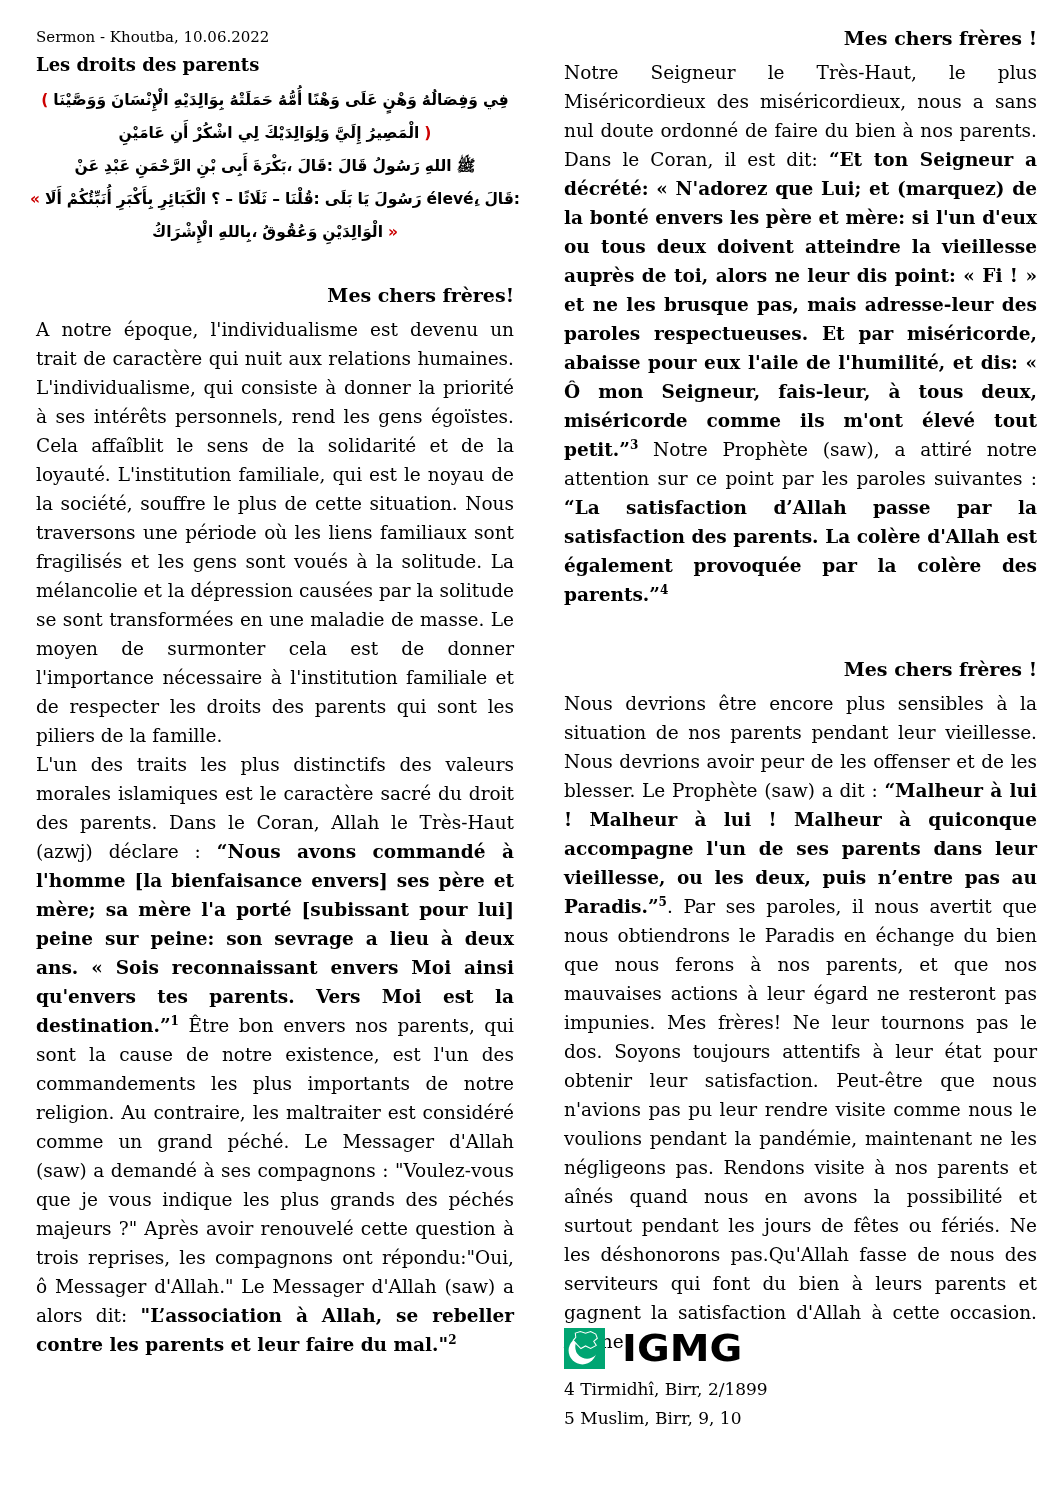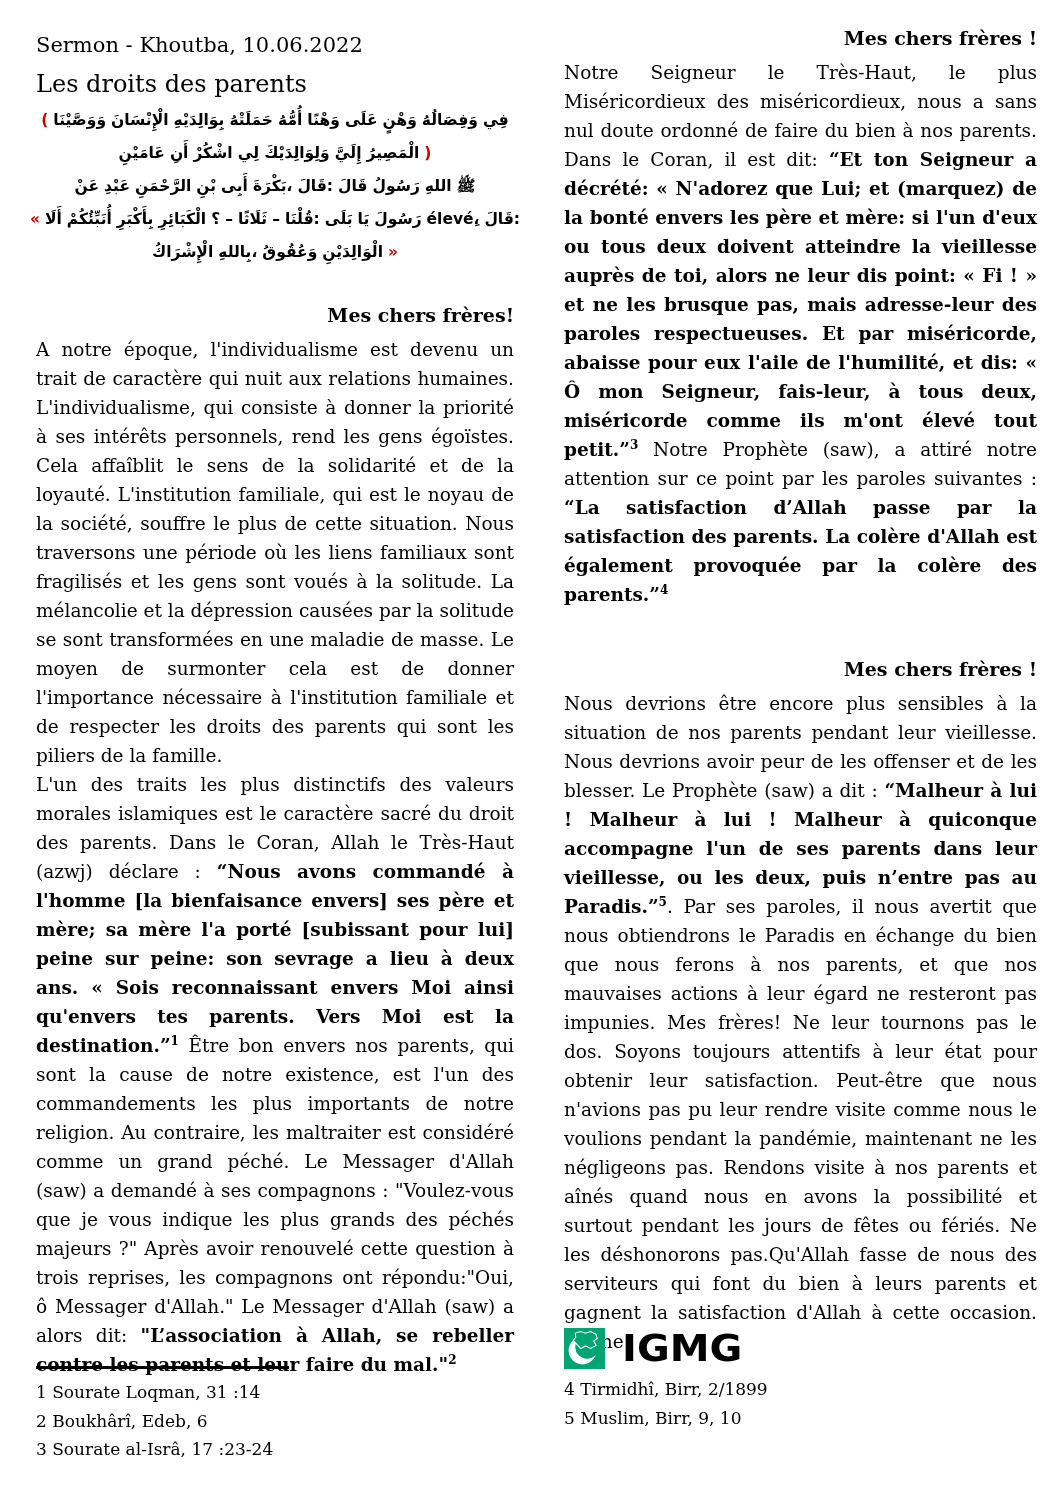--- a/index.html
+++ b/index.html
@@ -3,22 +3,22 @@
 <meta charset="utf-8">
 <style>
   html,body { margin:0; padding:0; background:#ffffff; }
   body { width:1058px; height:1497px; font-family:"DejaVu Serif", serif; color:#000; }
   .page { position:relative; width:1058px; height:1497px; background:#fff; overflow:hidden; }
   .col { position:absolute; top:0; }
   .col-left  { left:36px;  width:478px; }
   .col-right { left:564px; width:473px; }
   .col-inner { padding-top:24px; }
 
-  .doc-header { font-size:21px; line-height:27px;margin-top:8px; }
-  .doc-title  { font-size:24px; line-height:27px; font-weight:normal;margin-top:12px; }
+  .doc-header { font-size:15px; line-height:27px; }
+  .doc-title  { font-size:18px; line-height:27px; font-weight:bold; }
 
   .ar { margin-top:6px; font-family:"DejaVu Sans", sans-serif; font-weight:bold; font-size:15.5px; }
   .ar-line { display:flex; direction:ltr; justify-content:center; align-items:baseline;
              gap:5px; line-height:33px; white-space:nowrap; }
   .ar-line > span { flex:0 0 auto; }
   .red { color:#cc0000; }
 
   .heading { font-weight:bold; font-size:19px; line-height:28px; margin-top:32px; margin-bottom:6px;text-align:right; }
   .col-right .heading { margin-top:0; }
   .col-right .heading + .para + .heading,
@@ -120,26 +120,20 @@
     <div class="col-inner">
       <div id="right-blocks">
           <div class="heading">Mes chers frères !</div>
           <div class="para"><span>Notre Seigneur le Très-Haut, le plus Miséricordieux des miséricordieux, nous a sans nul doute ordonné de faire du bien à nos parents. Dans le Coran, il est dit: </span><span class="b">“Et ton Seigneur a décrété: « N'adorez que Lui; et (marquez) de la bonté envers les père et mère: si l'un d'eux ou tous deux doivent atteindre la vieillesse auprès de toi, alors ne leur dis point: « Fi ! » et ne les brusque pas, mais adresse-leur des paroles respectueuses.  Et par miséricorde, abaisse pour eux l'aile de l'humilité, et dis: « Ô mon Seigneur, fais-leur, à tous deux, miséricorde comme ils m'ont élevé tout petit.”</span><sup>3</sup><span> Notre Prophète (saw), a attiré notre attention sur ce point par les paroles suivantes : </span><span class="b">“La satisfaction d’Allah passe par la satisfaction des parents. La colère d'Allah est également provoquée par la colère des parents.”</span><sup>4</sup></div>
           <div class="heading">Mes chers frères !</div>
           <div class="para"><span>Nous devrions être encore plus sensibles à la situation de nos parents pendant leur vieillesse. Nous devrions avoir peur de les offenser et de les blesser. Le Prophète (saw) a dit : </span><span class="b">“Malheur à lui ! Malheur à lui ! Malheur à quiconque accompagne l'un de ses parents dans leur vieillesse, ou les deux, puis n’entre pas au Paradis.”</span><sup>5</sup><span>. Par ses paroles, il nous avertit que nous obtiendrons le Paradis en échange du bien que nous ferons à nos parents, et que nos mauvaises actions à leur égard ne resteront pas impunies. Mes frères! Ne leur tournons pas le dos. Soyons toujours attentifs à leur état pour obtenir leur satisfaction. Peut-être que nous n'avions pas pu leur rendre visite comme nous le voulions pendant la pandémie, maintenant ne les négligeons pas. Rendons visite à nos parents et aînés quand nous en avons la possibilité et surtout pendant les jours de fêtes ou fériés. Ne les déshonorons pas.Qu'Allah fasse de nous des serviteurs qui font du bien à leurs parents et gagnent la satisfaction d'Allah à cette occasion. Amine!</span></div>
         </div>
     </div>
   </div>
 
-  <div class="footer-left">
-    <div class="fn-rule"></div>
-    <div class="fn">1 Sourate Loqman, 31 :14</div>
-    <div class="fn">2 Boukhârî, Edeb, 6</div>
-    <div class="fn">3 Sourate al-Isrâ, 17 :23-24</div>
-  </div>
 
   <div class="footer-right">
     <div class="logo-row">
       <svg class="logo-icon" viewBox="0 0 40 40" xmlns="http://www.w3.org/2000/svg">
         <rect width="40" height="40" fill="#00a572"></rect>
         <circle cx="18" cy="22" r="13.5" fill="#ffffff"></circle>
         <circle cx="22.5" cy="18.5" r="11.5" fill="#00a572"></circle>
         <path d="M11 5 L16 3.5 L21 5 L26 3.5 L31 6 L32.5 10 L29 13 L31.5 17 L26 20 L21 17.5 L16.5 20 L12.5 16 L9 12 L11.5 9 Z" fill="#00a572" stroke="#ffffff" stroke-width="1"></path>
       </svg>
       <div class="logo-text">IGMG</div>

